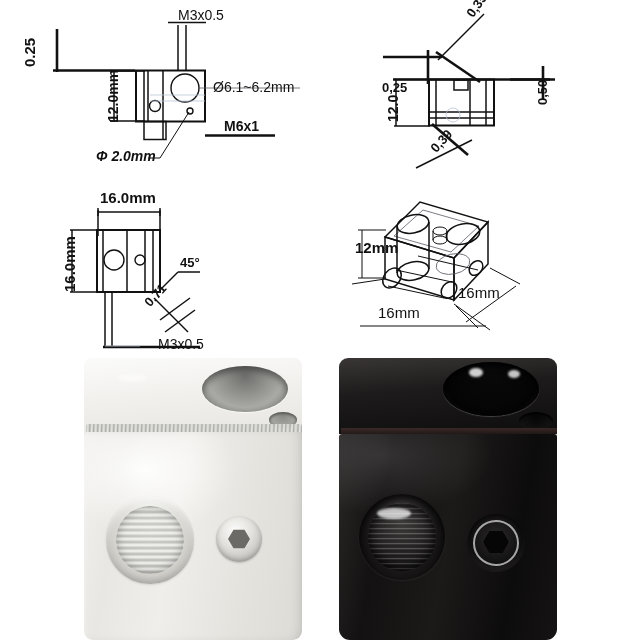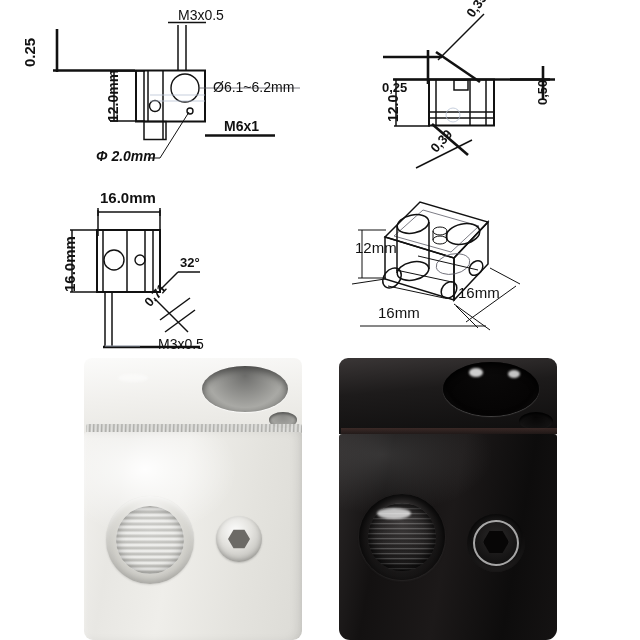--- a/index.html
+++ b/index.html
@@ -282,21 +282,21 @@
 
       <line class="ln ln15" x1="154" y1="118" x2="188" y2="152"></line>
       <line class="ln ln15" x1="160" y1="140" x2="190" y2="118"></line>
       <line class="ln ln15" x1="165" y1="152" x2="195" y2="130"></line>
     </svg>
 
     <div class="lbl" style="left:100px;top:10px;font-size:15px;">16.0mm</div>
 
     <div class="lbl rot90" style="left:62px;top:112px;font-size:15px;">16.0mm</div>
 
-    <div class="lbl" style="left:180px;top:76px;font-size:13px;">32°</div>
+    <div class="lbl" style="left:180px;top:76px;font-size:13px;">45°</div>
 
     <div class="lbl" style="left:142px;top:120px;font-size:13px;transform:rotate(-47deg);transform-origin:left top;">0.71</div>
 
     <div class="lbl" style="left:158px;top:157px;font-size:14px;font-weight:normal;">M3x0.5</div>
   </div>
 
   <div class="view" style="left:330px;top:180px;width:310px;height:180px;">
 
     <svg width="310" height="180">
 
@@ -332,21 +332,21 @@
 
       <line class="ln ln1" x1="22" y1="104" x2="55" y2="99"></line>
       <line class="ln ln1" x1="124" y1="124" x2="160" y2="150"></line>
       <line class="ln ln1" x1="30" y1="146" x2="156" y2="146"></line>
 
       <line class="ln ln1" x1="160" y1="88" x2="190" y2="104"></line>
       <line class="ln ln1" x1="126" y1="126" x2="148" y2="148"></line>
       <line class="ln ln1" x1="186" y1="106" x2="136" y2="142"></line>
     </svg>
 
-    <div class="lbl" style="left:25px;top:60px;font-size:15px;font-weight:normal;">12mm</div>
+    <div class="lbl" style="left:25px;top:60px;font-size:15px;font-weight:bold;">12mm</div>
 
     <div class="lbl" style="left:48px;top:125px;font-size:15px;font-weight:normal;">16mm</div>
 
     <div class="lbl" style="left:128px;top:105px;font-size:15px;font-weight:normal;">16mm</div>
   </div>
 
   <div class="photo" style="left:78px;top:358px;width:230px;height:282px;">
 
     <div class="silver-top" style="left:6px;top:0;width:218px;height:78px;"></div>
 

